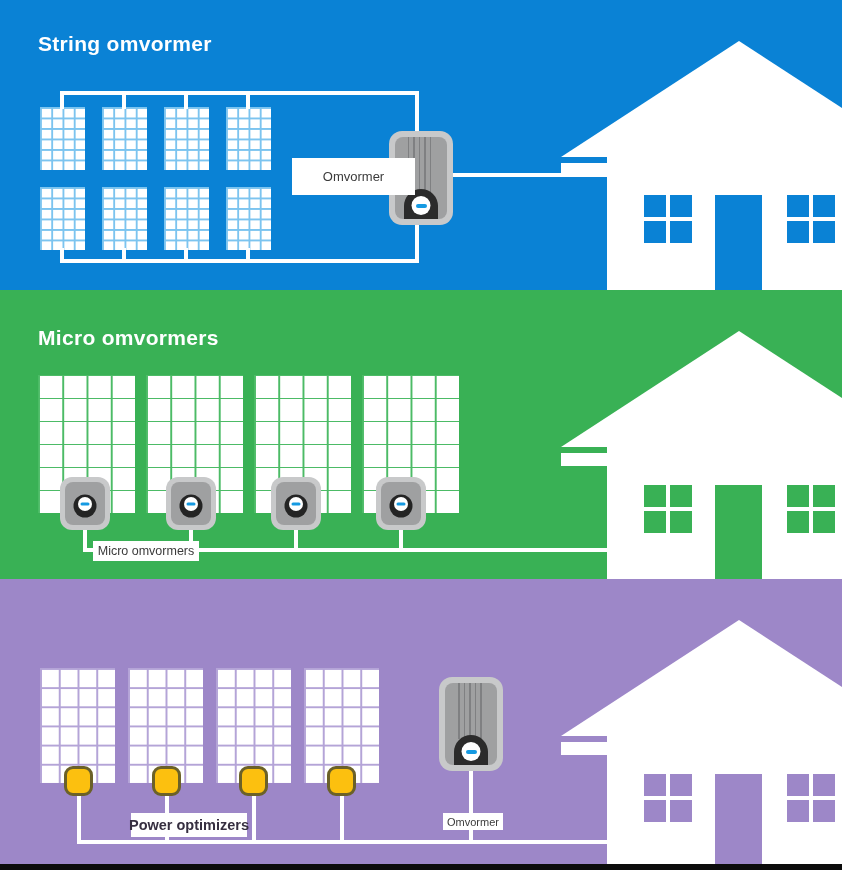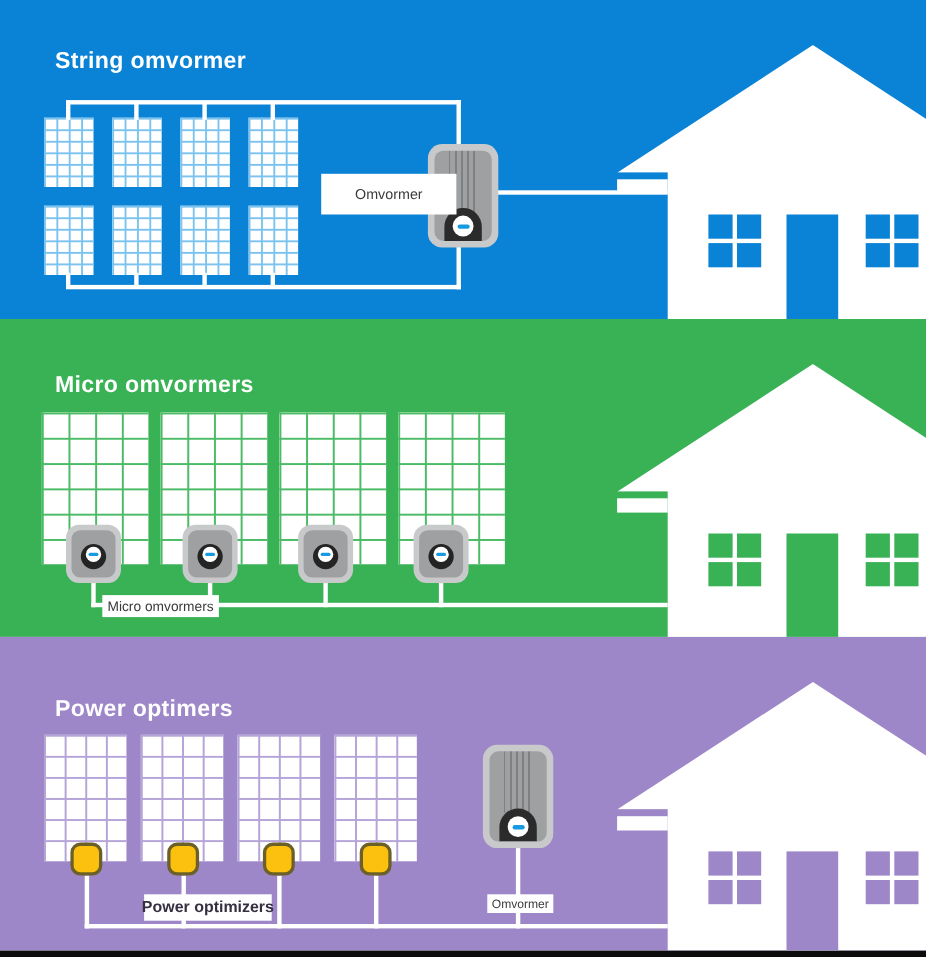--- a/index.html
+++ b/index.html
@@ -3,21 +3,21 @@
 <meta charset="utf-8">
 <style>
   html,body{margin:0;padding:0;background:#fff;}
   .stage{position:relative;width:842px;height:870px;overflow:hidden;font-family:"Liberation Sans",sans-serif;}
   .band{position:relative;width:842px;overflow:hidden;background:var(--bg);}
   .band-string{--bg:#0a82d5;--grid:#7cc4ef;height:290px;}
   .band-micro{--bg:#39b155;--grid:#4cbb66;height:289px;}
   .band-power{--bg:#9d87c8;--grid:#b4a4d7;height:285px;}
   .footer-bar{width:842px;height:6px;background:#0c0c0c;}
 
-  .band-title{position:absolute;left:38px;margin:12px;color:#fff;font-size:21px;font-weight:bold;letter-spacing:.3px;}
+  .band-title{position:absolute;left:38px;margin:0;color:#fff;font-size:21px;font-weight:bold;letter-spacing:.3px;}
 
   
   .sp{position:absolute;background-color:#fff;
       background-image:linear-gradient(90deg,var(--grid) 0 1.5px,transparent 1.5px),
                        linear-gradient(180deg,var(--grid) 0 1.5px,transparent 1.5px);}
   .sp-s{width:45px;height:63px;background-size:11.25px 10.5px;}
   .sp-m{width:97px;height:138px;background-size:24.25px 23px;}
   .sp-p{width:75px;height:115px;background-size:18.75px 19.17px;}
 
   .wire{position:absolute;background:#fff;z-index:2;}
@@ -179,21 +179,20 @@
     <div class="house-door"></div>
     <div class="house-window" style="left:787px;">
       <span class="pane"></span>
         <span class="pane"></span>
         <span class="pane"></span>
         <span class="pane"></span>
     </div>
   </section>
 
   <section class="band band-power">
-    <h2 class="band-title" style="top:42px;">Power optimers</h2>
 
     <div class="sp sp-p" style="left:40px;top:89px;"></div>
     <div class="sp sp-p" style="left:128px;top:89px;"></div>
     <div class="sp sp-p" style="left:216px;top:89px;"></div>
     <div class="sp sp-p" style="left:304px;top:89px;"></div>
 
     <div class="wire" style="left:77px;top:217px;width:4px;height:48px;"></div>
     <div class="wire" style="left:165px;top:217px;width:4px;height:48px;"></div>
     <div class="wire" style="left:252px;top:217px;width:4px;height:48px;"></div>
     <div class="wire" style="left:340px;top:217px;width:4px;height:48px;"></div>

